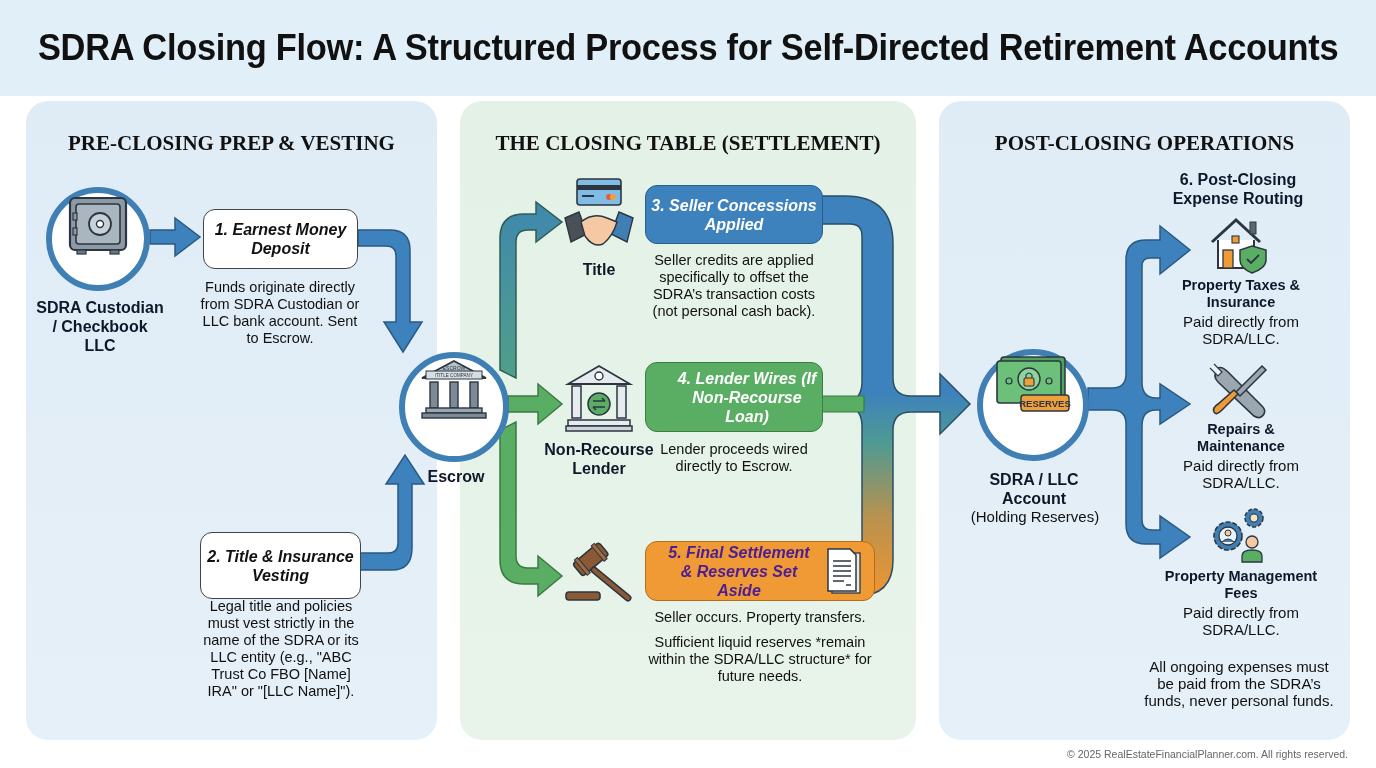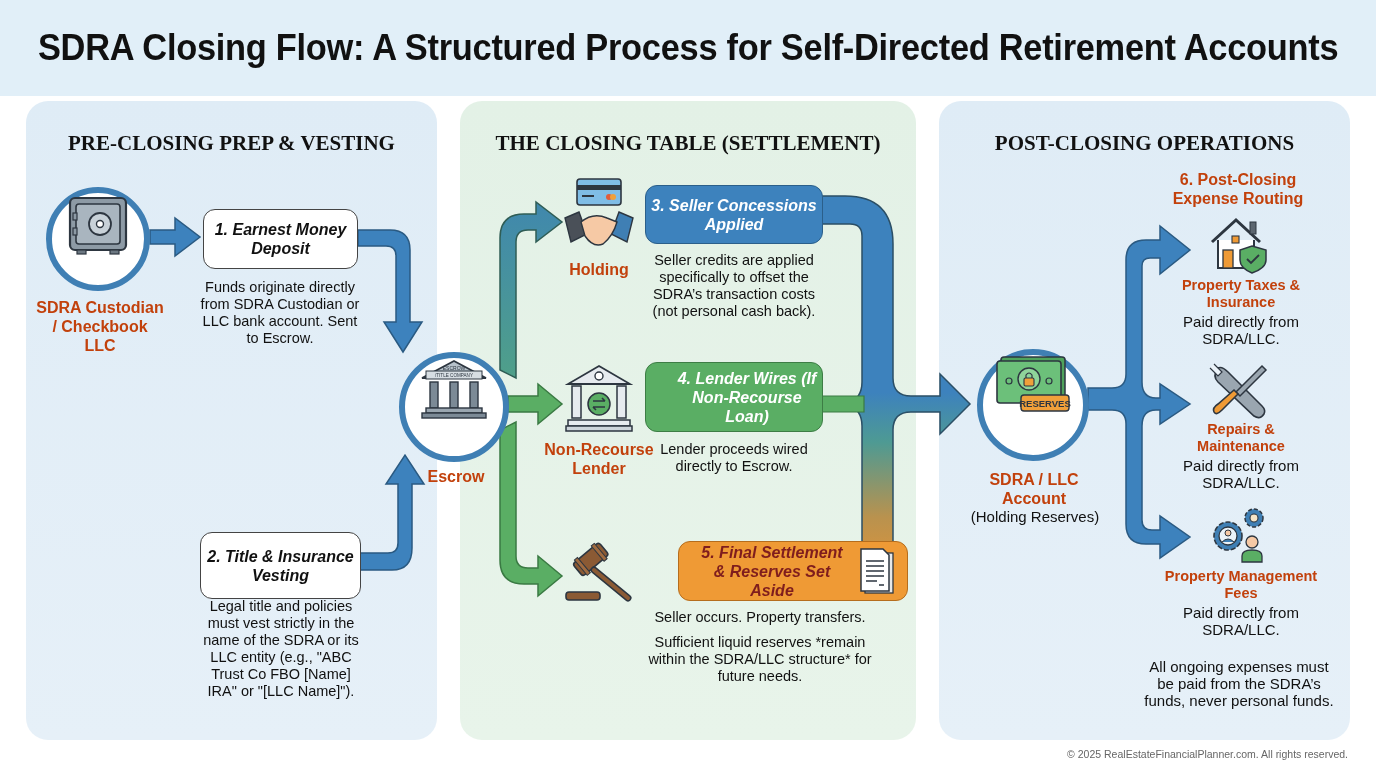--- a/index.html
+++ b/index.html
@@ -8,27 +8,27 @@
   .title-bar { position: absolute; left: 0; top: 0; width: 1376px; height: 96px; background: #e1eff8; display: flex; align-items: center; justify-content: center; }
   .title-bar h1 { font-size: 37px; font-weight: 700; letter-spacing: -0.3px; color: #111; transform: scaleX(0.93); white-space: nowrap; }
   .panel { position: absolute; top: 101px; height: 639px; border-radius: 22px; }
   .panel-left { left: 26px; width: 411px; background: linear-gradient(180deg,#dfecf6,#e6f0f8); }
   .panel-mid { left: 460px; width: 456px; background: linear-gradient(180deg,#e3f1e6,#e8f4ea); }
   .panel-right { left: 939px; width: 411px; background: linear-gradient(180deg,#dfecf6,#e6f0f8); }
   .panel-title { position: absolute; top: 30px; left: 0; right: 0; text-align: center; font-size: 21px; font-weight: 700; color: #111; font-family: Liberation Serif, serif; }
   svg.flows { position: absolute; left: 0; top: 0; width: 1376px; height: 768px; pointer-events: none; }
   .abs { position: absolute; text-align: center; }
   .circle { position: absolute; border-radius: 50%; background: #fff; border: 6px solid #3f7fb4; display: flex; align-items: flex-start; justify-content: center; }
-  .node-label { font-size: 16px; font-weight: 700; line-height: 19px; color: #c2410c; }
+  .node-label { font-size: 16px; font-weight: 700; line-height: 19px; color: #0f172a; }
   .desc { font-size: 14.5px; line-height: 17px; color: #111; }
   .box { position: absolute; border-radius: 12px; display: flex; align-items: center; justify-content: center; text-align: center; font-size: 16px; font-weight: 700; line-height: 19px; font-style: italic; }
   .box-white { background: #fff; border: 1.5px solid #444; color: #111; }
   .box-blue { background: #3d82bd; border: 1.5px solid #2b5f8a; color: #fff; }
   .box-green { background: #5aae64; border: 1.5px solid #3d7d45; color: #fff; }
-  .box-orange { background: #ef9a35; border: 1.5px solid #b56d1d; color: #7f1d1d; margin-left: 33px; }
+  .box-orange { background: #ef9a35; border: 1.5px solid #b56d1d; color: #4c1d95; }
   .footer { position: absolute; right: 28px; top: 748px; font-size: 10.5px; color: #666; }
   .icon { position: absolute; }
 </style>
 </head>
 <body>
 
 <div class="title-bar">
   <h1>SDRA Closing Flow: A Structured Process for Self-Directed Retirement Accounts</h1>
 </div>
 
@@ -137,21 +137,21 @@
     <rect x="14" y="3" width="44" height="26" rx="3" fill="#7fbde6" stroke="#2d3640" stroke-width="1.6"></rect>
     <rect x="14" y="9" width="44" height="5" fill="#2d3640"></rect>
     <rect x="19" y="19" width="12" height="2" fill="#2d3640"></rect>
     <circle cx="46" cy="21" r="3" fill="#e25c3a"></circle>
       <circle cx="50" cy="21" r="3" fill="#f0a03a"></circle>
     <path d="M2 42 L16 36 L24 58 L8 66 Z" fill="#4a5058" stroke="#2d3640" stroke-width="1.4"></path>
     <path d="M70 42 L56 36 L48 58 L64 66 Z" fill="#3f7fb4" stroke="#2d3640" stroke-width="1.4"></path>
     <path d="M18 46 Q30 36 44 42 L54 46 Q50 60 40 68 Q30 72 22 60 Z" fill="#f6c9a5" stroke="#2d3640" stroke-width="1.4"></path>
   </svg>
 </div>
-<div class="abs node-label" style="left:568px; top:260px; width:62px;">Holding</div>
+<div class="abs node-label" style="left:568px; top:260px; width:62px;">Title</div>
 
 <div class="box box-blue" style="left:645px; top:185px; width:178px; height:59px;">3. Seller Concessions Applied</div>
 <div class="abs desc" style="left:640px; top:252px; width:188px;">Seller credits are applied specifically to offset the SDRA’s transaction costs (not personal cash back).</div>
 
 <div class="icon" style="left:564px; top:364px; width:70px; height:70px;">
   <svg width="70" height="70" viewBox="0 0 70 70">
     <polygon points="35,2 66,20 4,20" fill="#e6ebef" stroke="#2d3640" stroke-width="1.8"></polygon>
     <circle cx="35" cy="12" r="4" fill="#fff" stroke="#2d3640" stroke-width="1.4"></circle>
     <rect x="8" y="22" width="9" height="32" fill="#e6ebef" stroke="#2d3640" stroke-width="1.5"></rect>
     <rect x="53" y="22" width="9" height="32" fill="#e6ebef" stroke="#2d3640" stroke-width="1.5"></rect>

